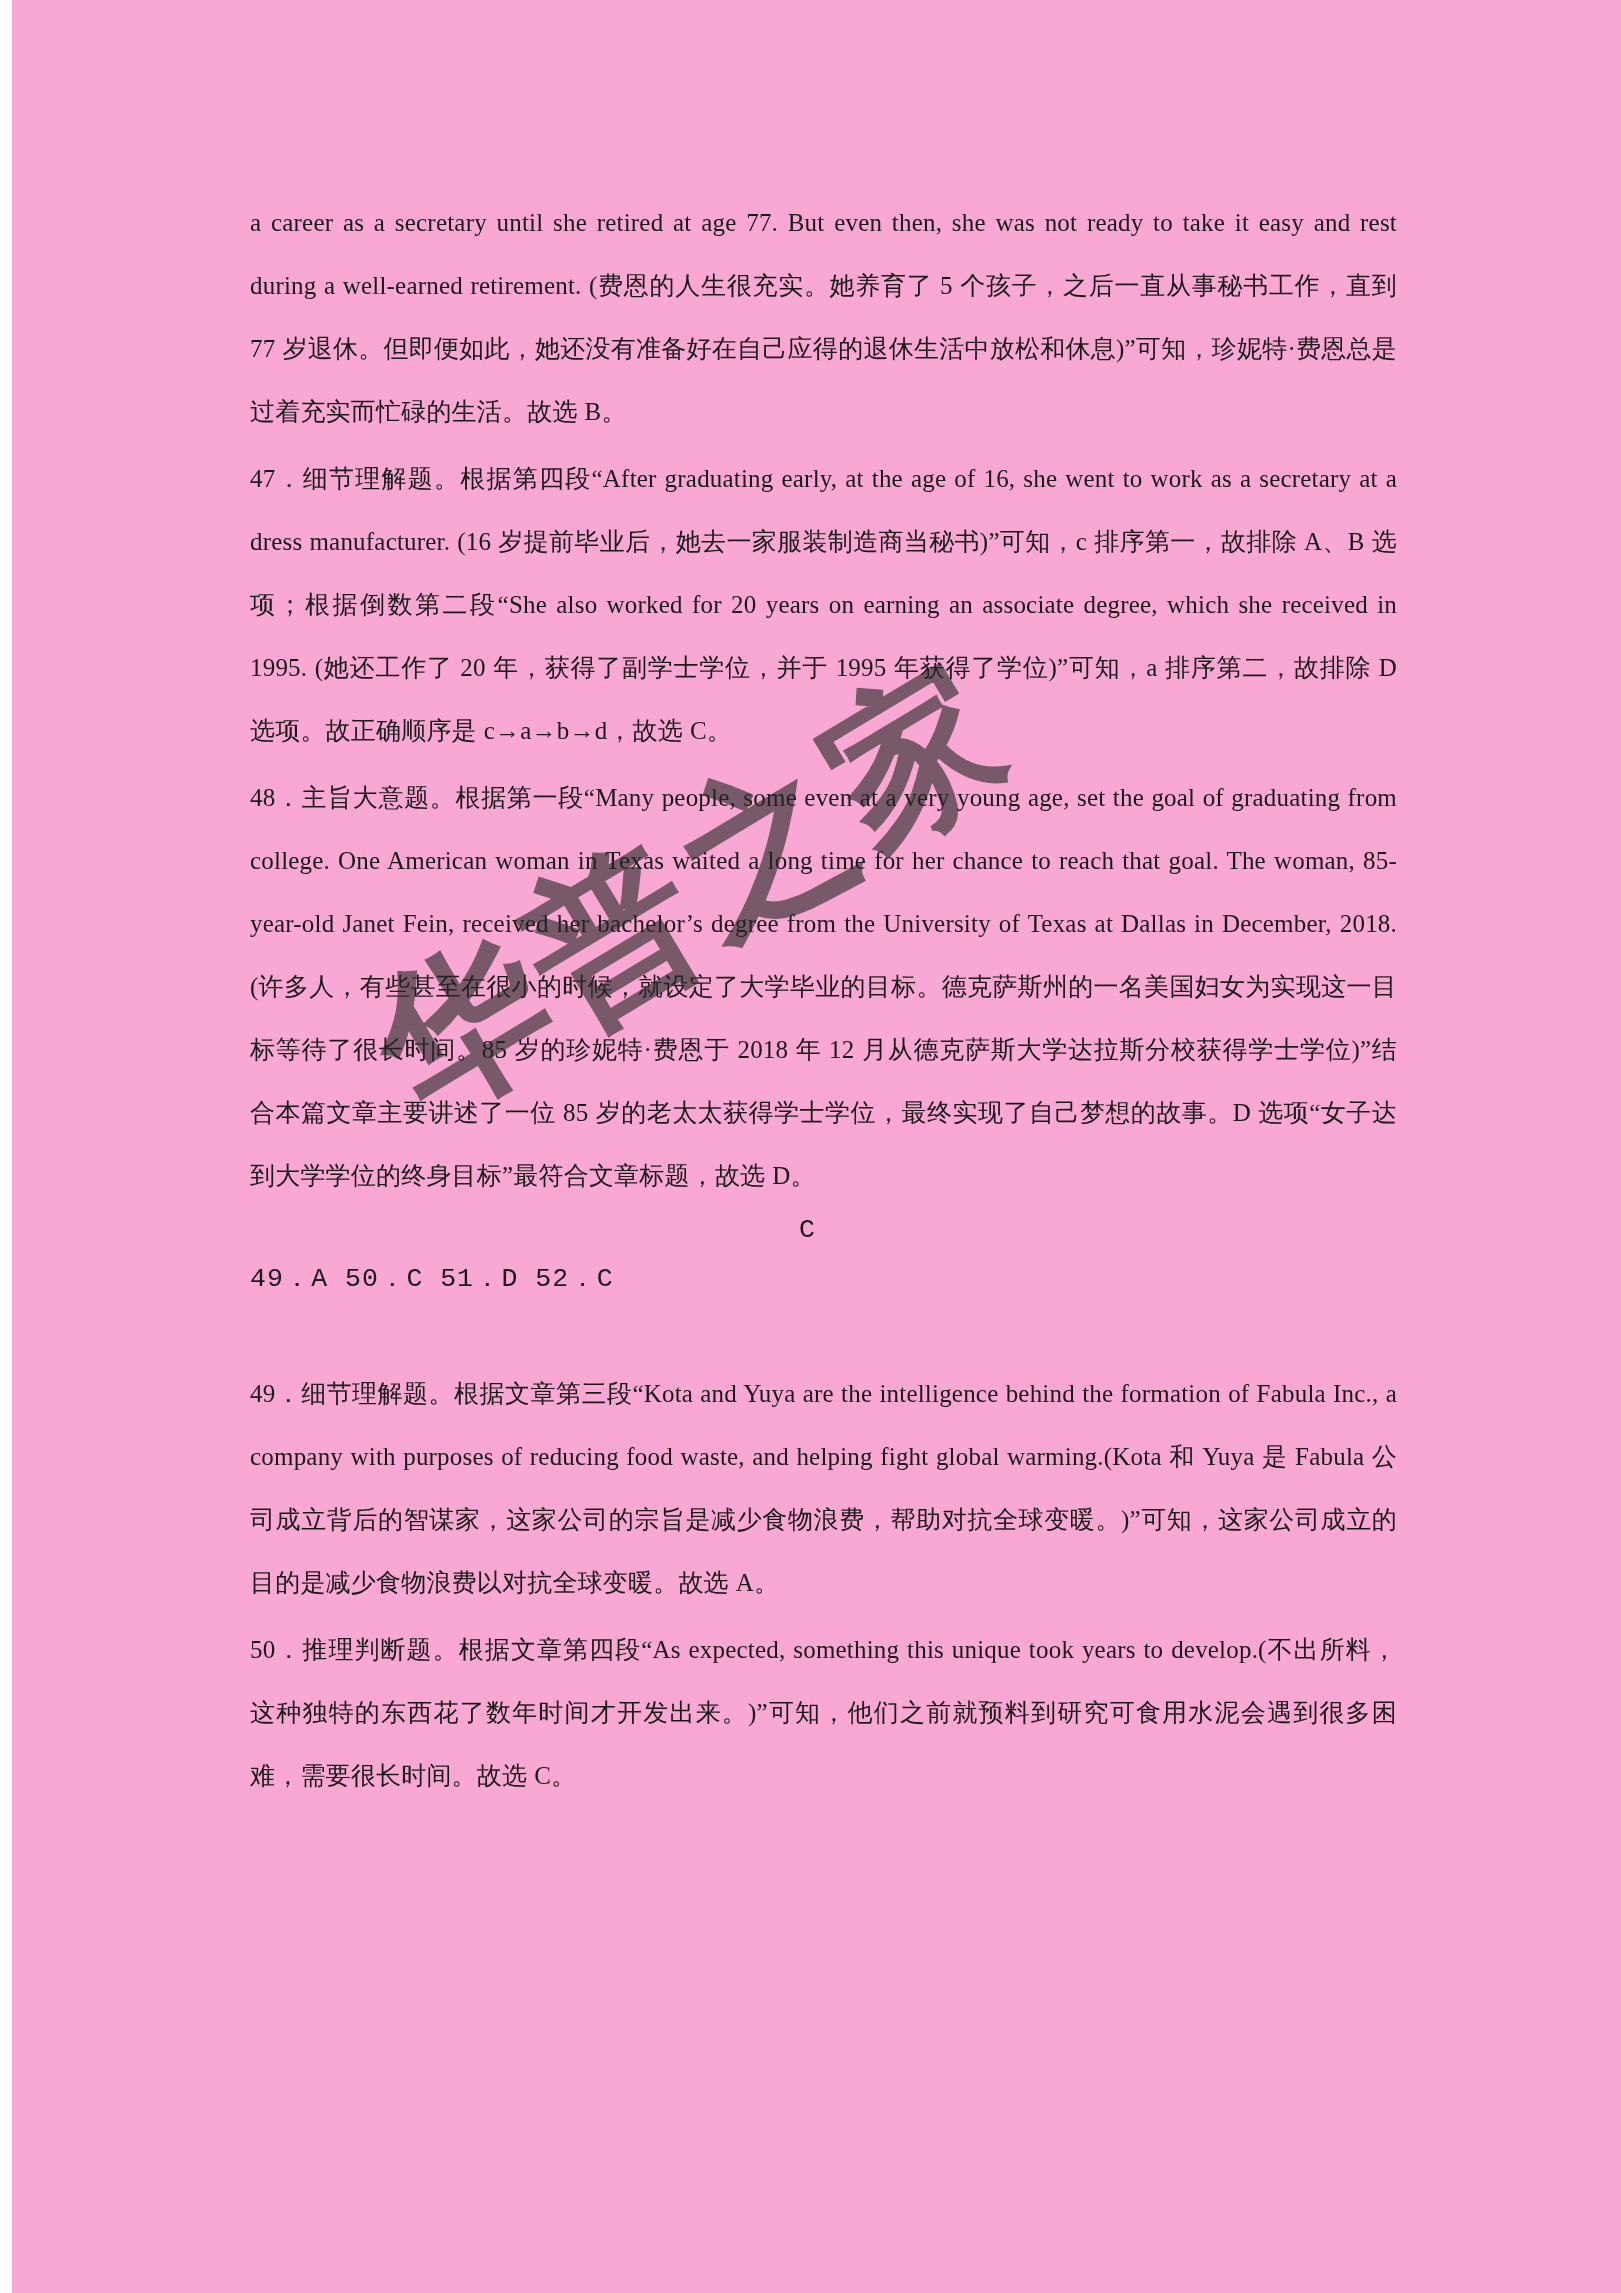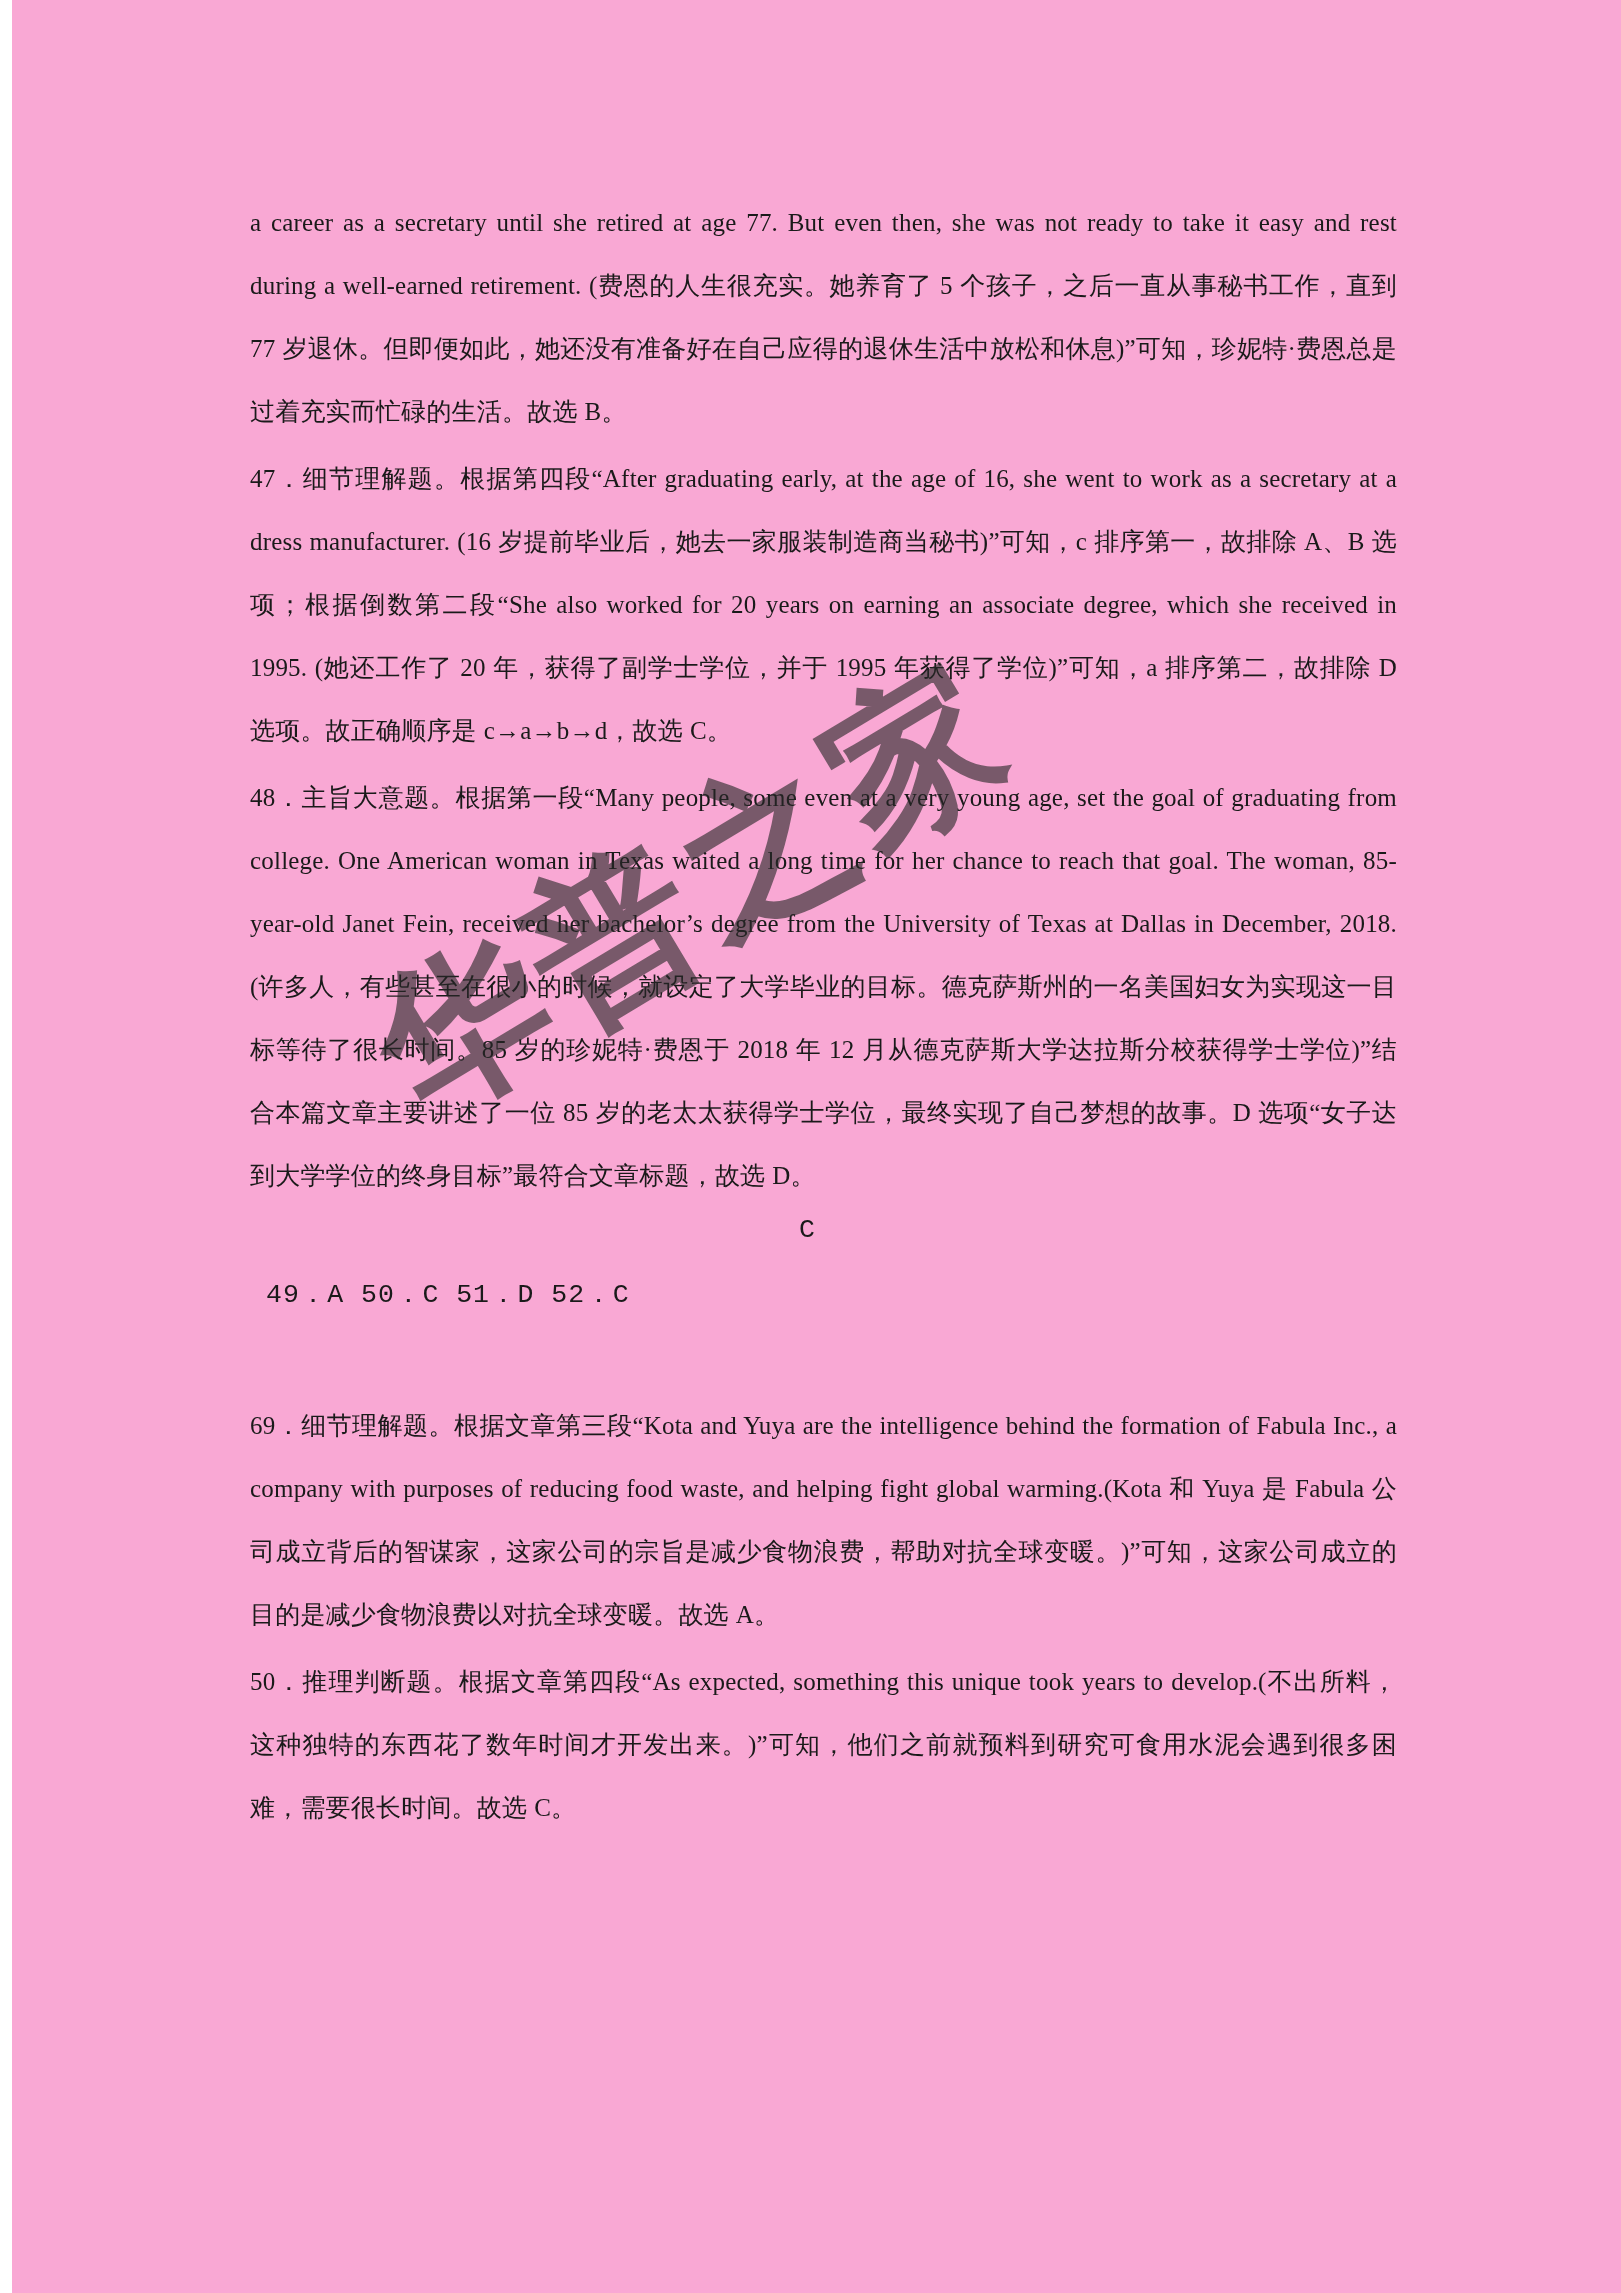--- a/index.html
+++ b/index.html
@@ -32,21 +32,21 @@
   p.para {
     margin: 0 0 3.9px 0;
     font-size: 25px;
     line-height: 63px;
     text-align: justify;
     text-justify: inter-ideograph;
     letter-spacing: 0.2px;
     word-spacing: 0.5px;
   }
   .answers-line {
-    margin: 16px;
+    margin: 0;
     font-size: 26.5px;
     line-height: 59px;
     font-family: "Liberation Mono", monospace;
     letter-spacing: 1px;
   }
   .stray-c {
     font-family: "Liberation Mono", monospace;
     font-size: 26.5px;
     line-height: 39px;
     margin: 0 0 0 0;
@@ -94,21 +94,21 @@
 
     <p class="para">48．主旨大意题。根据第一段“Many people, some even at a very young age, set the goal of graduating from college. One American woman in Texas waited a long time for her chance to reach that goal. The woman, 85-year-old Janet Fein, received her bachelor’s degree from the University of Texas at Dallas in December, 2018. (许多人，有些甚至在很小的时候，就设定了大学毕业的目标。德克萨斯州的一名美国妇女为实现这一目标等待了很长时间。85 岁的珍妮特·费恩于 2018 年 12 月从德克萨斯大学达拉斯分校获得学士学位)”结合本篇文章主要讲述了一位 85 岁的老太太获得学士学位，最终实现了自己梦想的故事。D 选项“女子达到大学学位的终身目标”最符合文章标题，故选 D。</p>
 
     <p class="stray-c">C</p>
 
     <p class="answers-line">49．A    50．C    51．D    52．C</p>
 
     <div class="gap"></div>
 
 
-    <p class="para">69．细节理解题。根据文章第三段“Kota and Yuya are the intelligence behind the formation of Fabula Inc., a company with purposes of reducing food waste, and helping fight global warming.(Kota 和 Yuya 是 Fabula 公司成立背后的智谋家，这家公司的宗旨是减少食物浪费，帮助对抗全球变暖。)”可知，这家公司成立的目的是减少食物浪费以对抗全球变暖。故选 A。</p>
+    <p class="para">49．细节理解题。根据文章第三段“Kota and Yuya are the intelligence behind the formation of Fabula Inc., a company with purposes of reducing food waste, and helping fight global warming.(Kota 和 Yuya 是 Fabula 公司成立背后的智谋家，这家公司的宗旨是减少食物浪费，帮助对抗全球变暖。)”可知，这家公司成立的目的是减少食物浪费以对抗全球变暖。故选 A。</p>
 
     <p class="para">50．推理判断题。根据文章第四段“As expected, something this unique took years to develop.(不出所料，这种独特的东西花了数年时间才开发出来。)”可知，他们之前就预料到研究可食用水泥会遇到很多困难，需要很长时间。故选 C。</p>
 
   </div>
 
   <div class="watermark">
     <div class="watermark-text">华普之家</div>
   </div>
 
 </div>

